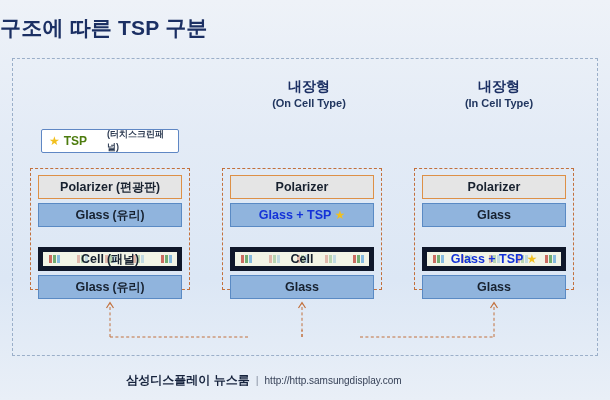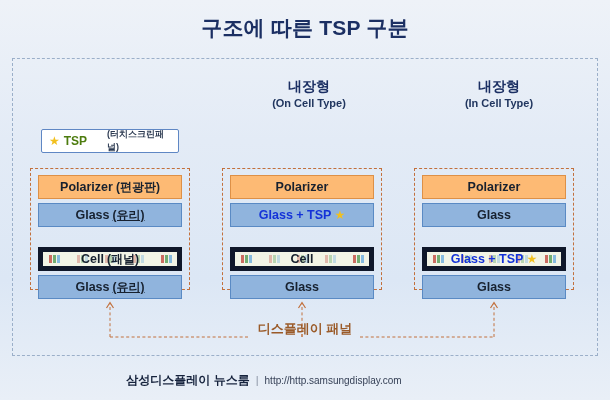--- a/index.html
+++ b/index.html
@@ -6,21 +6,21 @@
   body{
     width:610px;height:400px;
     background:linear-gradient(180deg,#eef2f8 0%,#e3ebf6 35%,#dce7f5 70%,#e9eff7 100%);
     font-family:"Liberation Sans","DejaVu Sans",sans-serif;
     overflow:hidden;position:relative;
   }
   .page{position:absolute;inset:0;}
 
   
   .title{
-    position:absolute;left:0;top:14px;width:610px;text-align:center;
+    position:absolute;left:0;top:14px;width:610px;text-align:left;
     font-size:21px;font-weight:bold;color:#1b2f63;letter-spacing:.2px;
   }
 
   
   .outer-frame{
     position:absolute;left:12px;top:58px;width:586px;height:298px;
     border:1px dashed #9bafc9;box-sizing:border-box;
   }
 
   
@@ -52,24 +52,24 @@
 
   .layer{
     height:24px;margin-bottom:4px;box-sizing:border-box;
     display:flex;align-items:center;justify-content:center;
     font-size:12.5px;position:relative;overflow:hidden;
   }
   .layer:last-child{margin-bottom:0;}
   .layer .lbl{position:relative;z-index:3;display:flex;align-items:center;gap:3px;}
   .layer .sub{font-size:12px;font-weight:bold;text-align:center;}
 
-  .l-polarizer{background:#fdba74;border:1px solid #dd9047;color:#17212f;font-weight:bold;}
+  .l-polarizer{background:#e5e5e5;border:1px solid #dd9047;color:#17212f;font-weight:bold;}
   .l-polarizer .sub{color:#17212f;}
   .l-glass{background:#90b4dd;border:1px solid #5a8ac4;color:#17212f;font-weight:bold;}
-  .l-glass .sub{color:#17212f;text-decoration:underline;}
+  .l-glass .sub{color:#17212f;}
   .l-cell{background:#f2f4e6;border:5px solid #0f172a;color:#17212f;font-weight:bold;margin-top:20px;}
   .l-cell .sub{color:#17212f;}
   .hl{color:#1432d8;font-weight:bold;}
   .st{color:#f2c01e;font-size:12px;line-height:1;}
 
   
   .stripes{position:absolute;left:0;top:0;right:0;bottom:0;z-index:1;}
   .stripes i{position:absolute;top:3px;bottom:3px;width:3px;display:block;}
 
   
@@ -246,21 +246,20 @@
       <path d="M360,337 L494,337"></path>
       <path d="M302,337 L302,330"></path>
     </g>
     <g fill="none" stroke="#c2703c" stroke-width="1.2">
       <path d="M106.5,308 L110,302.5 L113.5,308"></path>
       <path d="M298.5,308 L302,302.5 L305.5,308"></path>
       <path d="M490.5,308 L494,302.5 L497.5,308"></path>
     </g>
   </svg>
 
-  <div class="panel-label">디스플레이 패널</div>
 
   <div class="footer">
     <span class="brand">삼성디스플레이 뉴스룸</span>
     <span class="bar">|</span>
     <span class="url">http://http.samsungdisplay.com</span>
   </div>
 
 </div>
 
 </body></html>

